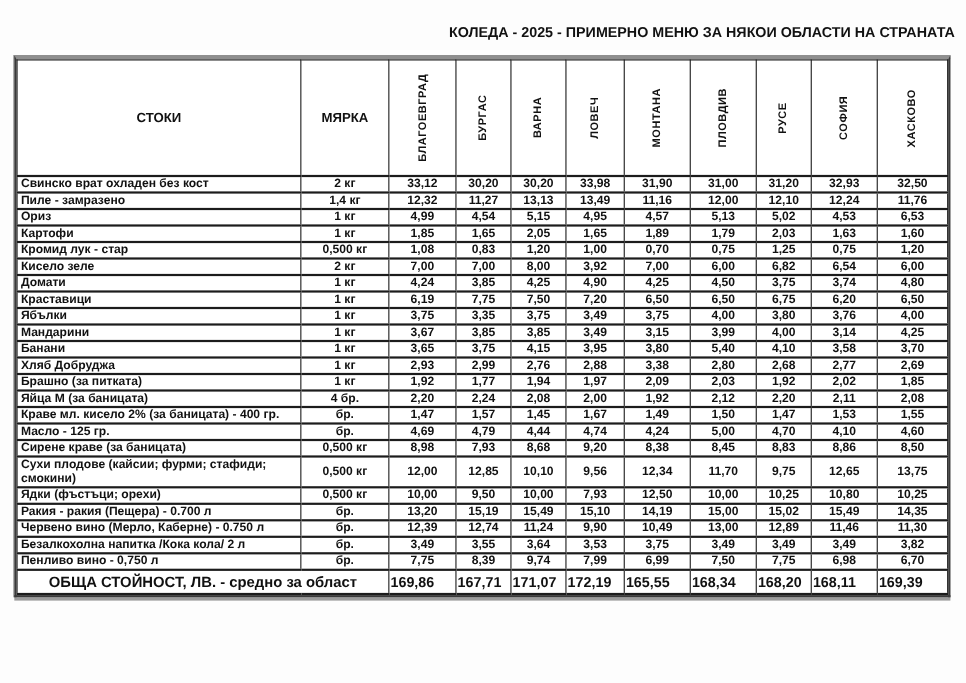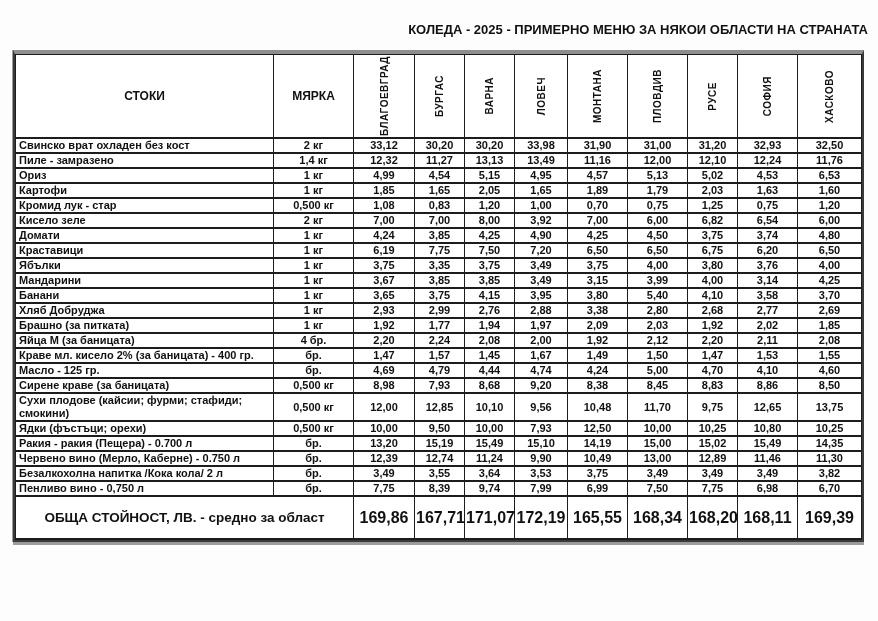--- a/index.html
+++ b/index.html
@@ -31,21 +31,21 @@
     table-layout: fixed;
     width: 846px;
   }
   th, td { border: 1px solid #1c1c1c; }
   thead th {
     border-bottom: 2px solid #1c1c1c;
     height: 72px;
     vertical-align: middle;
     text-align: center;
     font-size: 12px;
-    padding: 1px;
+    padding: 12px;
   }
   .vert {
     writing-mode: vertical-rl;
     transform: rotate(180deg);
     font-size: 10px;
     letter-spacing: 0.5px;
     margin: 0 auto;
     white-space: nowrap;
   }
   tbody td, tfoot td {
@@ -53,23 +53,23 @@
     border-bottom: 2px solid #1c1c1c;
   }
   tbody td {
     font-size: 11px;
     height: 15px;
     padding: 0 2px;
     line-height: 1.18;
   }
   td.name { text-align: left; padding-left: 3px; margin-left: 29px; }
   td.measure, td.price { text-align: center; }
-  tfoot td { height: 43px; vertical-align: middle; }
+  tfoot td { height: 22px; vertical-align: middle; }
   .total-label { text-align: center; font-size: 13.5px; }
-  .total-val { text-align: center; font-size: 16px; }
+  .total-val { font-size: 13px; }
   
   .c-goods { width: 258px; } .c-measure { width: 80px; }
   .c-0 { width: 61px; } .c-1 { width: 50px; } .c-2 { width: 50px; }
   .c-3 { width: 53px; } .c-4 { width: 60px; } .c-5 { width: 60px; }
   .c-6 { width: 50px; } .c-7 { width: 60px; } .c-8 { width: 64px; }
 </style>
 </head>
 <body>
 
 <div class="page">
@@ -345,21 +345,21 @@
             <td class="price">8,86</td>
             <td class="price">8,50</td>
           </tr>
           <tr>
             <td class="name">Сухи плодове (кайсии; фурми; стафиди; смокини)</td>
             <td class="measure">0,500 кг</td>
             <td class="price">12,00</td>
             <td class="price">12,85</td>
             <td class="price">10,10</td>
             <td class="price">9,56</td>
-            <td class="price">10,48</td>
+            <td class="price">12,34</td>
             <td class="price">11,70</td>
             <td class="price">9,75</td>
             <td class="price">12,65</td>
             <td class="price">13,75</td>
           </tr>
           <tr>
             <td class="name">Ядки (фъстъци; орехи)</td>
             <td class="measure">0,500 кг</td>
             <td class="price">10,00</td>
             <td class="price">9,50</td>

